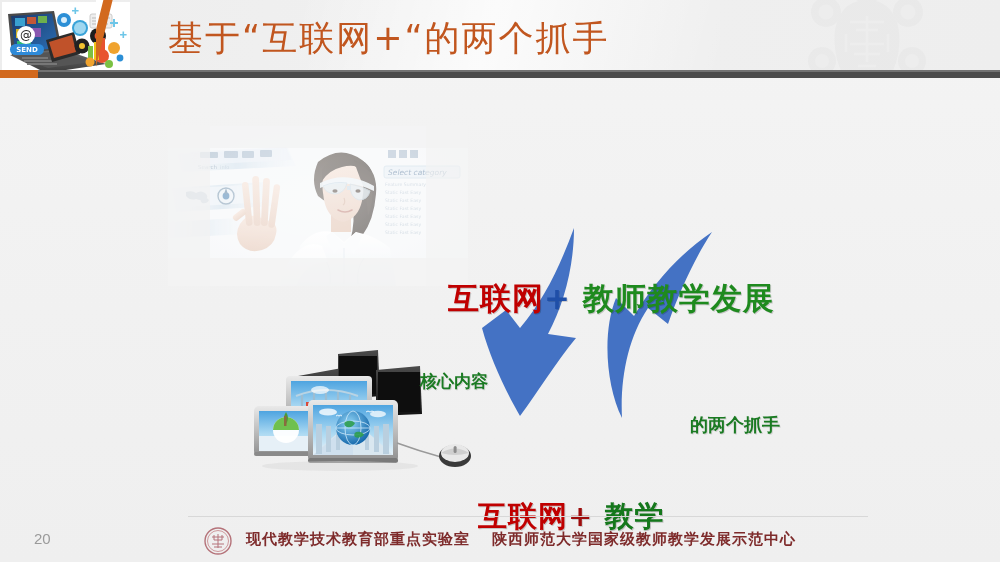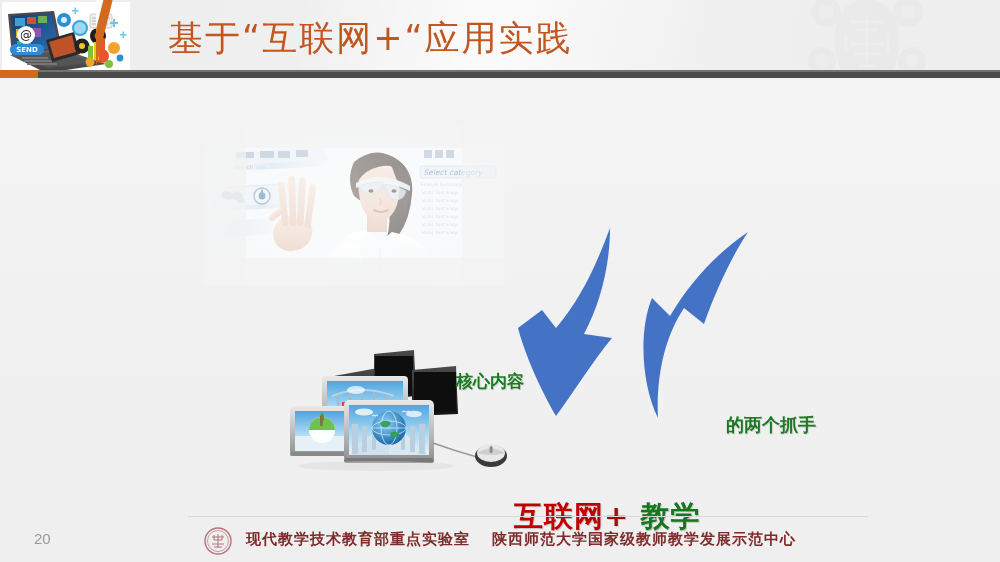--- a/index.html
+++ b/index.html
@@ -75,21 +75,21 @@
   .divider-accent{
     position:absolute;left:0;top:70px;width:38px;height:8px;
     background:#d2691e;
   }
   .divider-hi{
     position:absolute;left:0;top:70px;width:1000px;height:2px;
     background:rgba(255,255,255,.22);
   }
 
   
-  .stage{position:absolute;left:0;top:78px;width:880px;height:440px;margin-left:36px;}
+  .stage{position:absolute;left:0;top:78px;width:880px;height:440px;}
 
   
   .hero{
     position:absolute;left:168px;top:48px;width:300px;height:160px;
   }
   .hero svg{display:block;}
 
   
   .devices{
     position:absolute;left:250px;top:262px;width:232px;height:132px;
@@ -261,21 +261,21 @@
           <circle cx="118" cy="56" r="3.4" fill="#2c8fd6"></circle>
         </g>
       </svg>
     </div>
 
     <div class="logo-diag">
       <div class="white"></div>
       <div class="bar"></div>
     </div>
 
-    <div class="title">基于“互联网+“应用实践</div>
+    <div class="title">基于“互联网+“的两个抓手</div>
   </div>
 
   <div class="divider"></div>
   <div class="divider-hi"></div>
   <div class="divider-accent"></div>
 
   <div class="stage">
 
     <div class="hero">
       <svg width="300" height="160" viewBox="0 0 300 160">
@@ -532,20 +532,23 @@
                    C 214 26, 186 56, 166 90
                    L 148 72
                    C 134 106, 138 160, 154 192
                    C 152 152, 160 112, 180 82
                    L 200 98
                    C 212 64, 228 30, 244 6 Z"></path>
         </g>
       </svg>
     </div>
 
+    <div class="line-top">
+      <span class="red">互联网</span><span class="plus-blue">+</span>&nbsp;<span class="green">教师教学发展</span>
+    </div>
 
     <div class="line-bottom">
       <span class="red">互联网</span><span class="plus-red">+</span>&nbsp;<span class="green-dk">教学</span>
     </div>
 
     <div class="lbl lbl-practice">核心内容</div>
     <div class="lbl lbl-core">的两个抓手</div>
   </div>
 
   <div class="footer">

